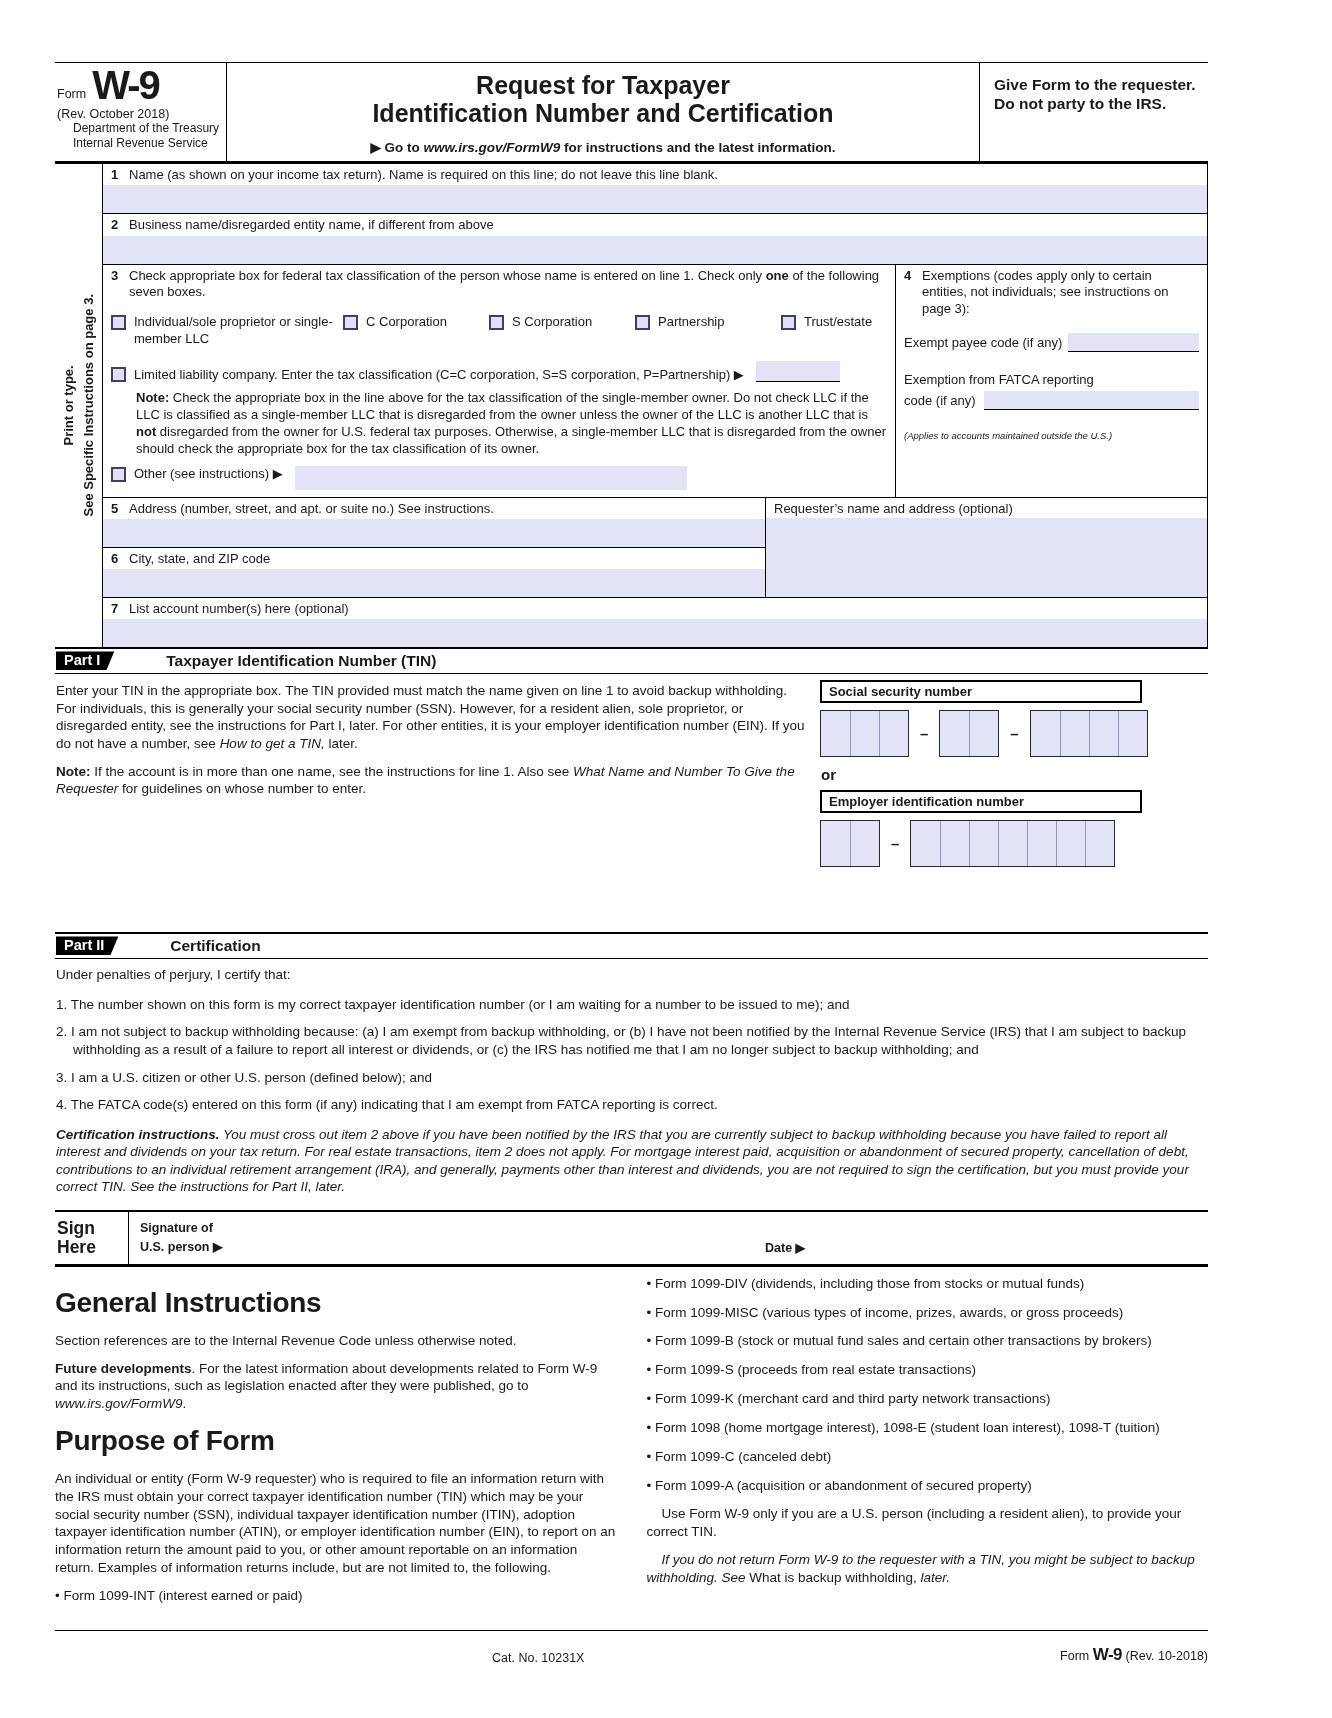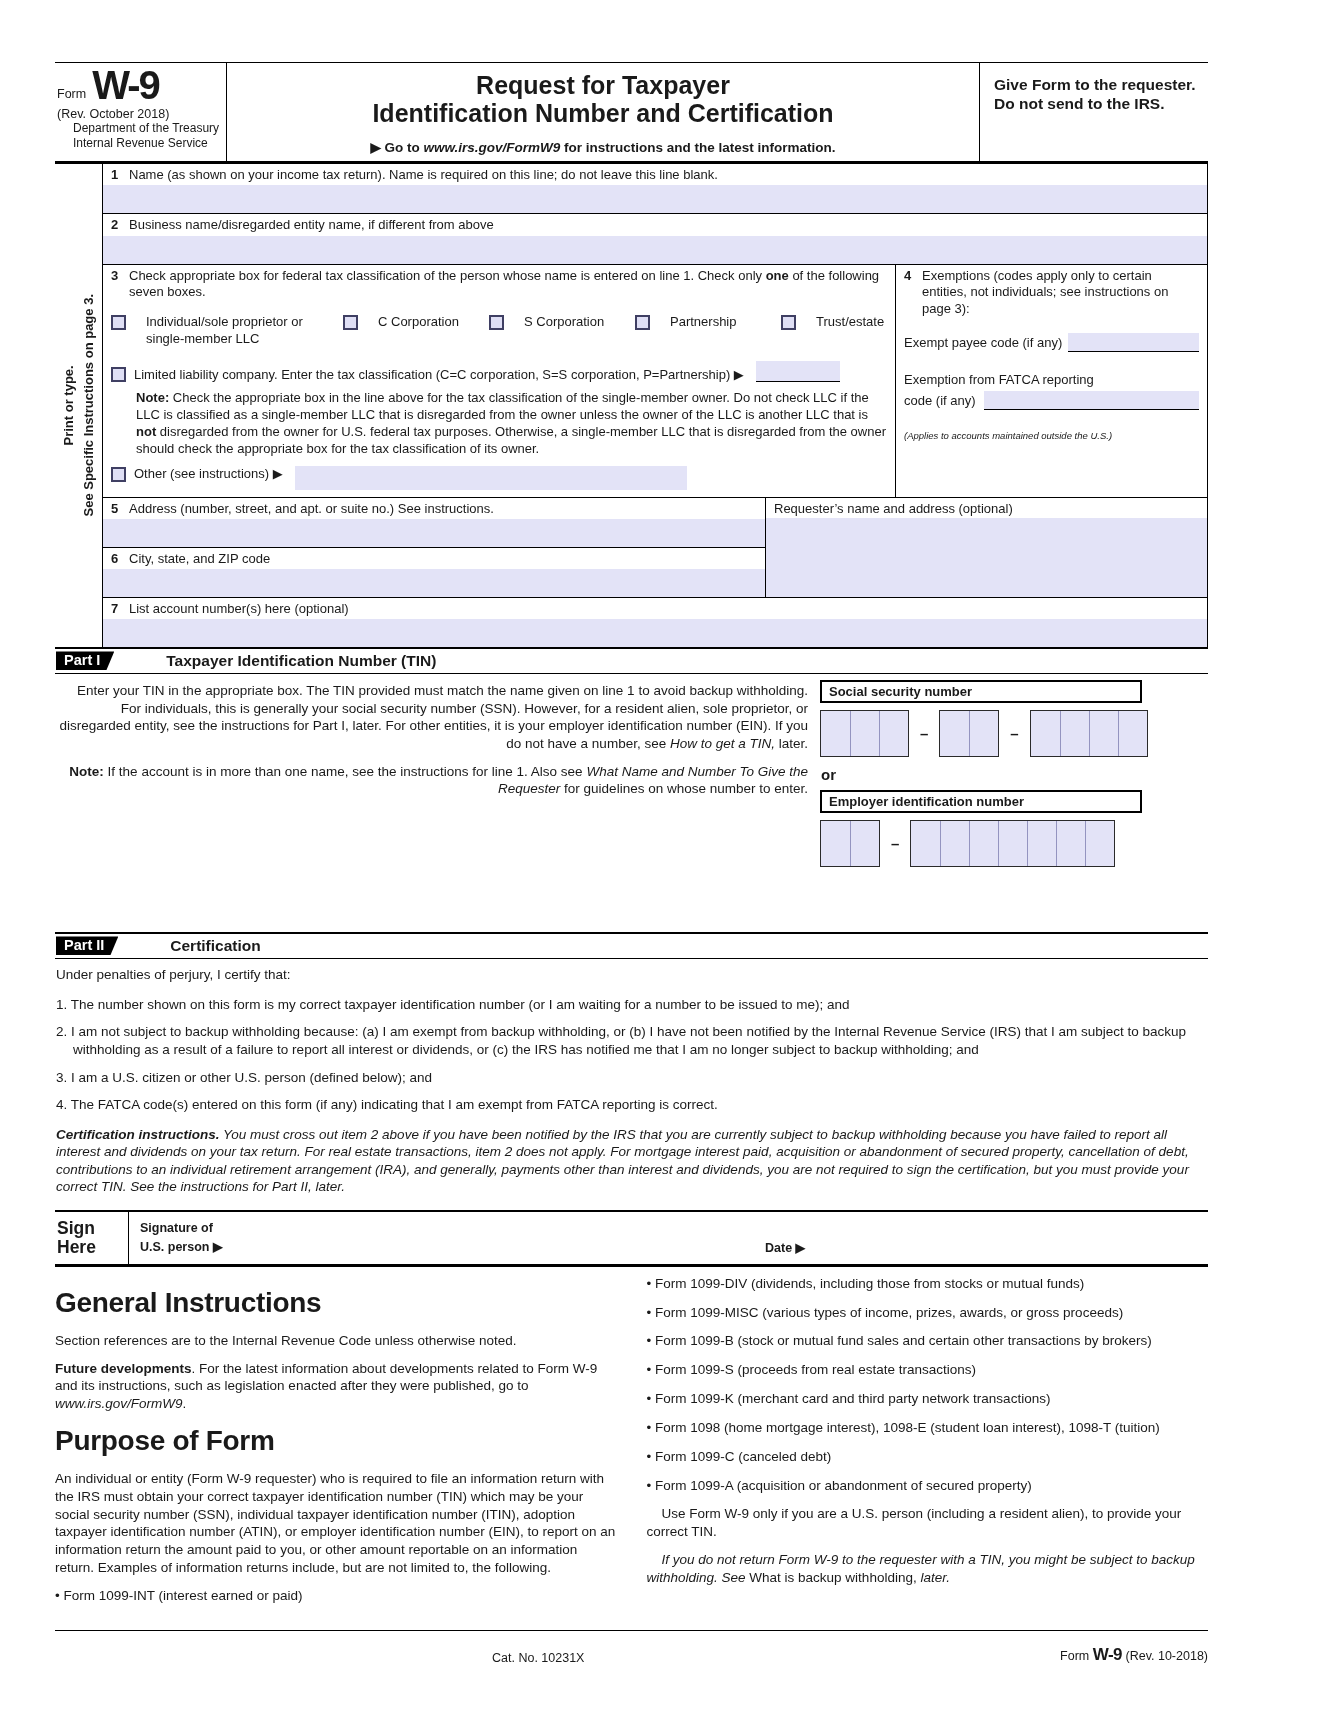--- a/index.html
+++ b/index.html
@@ -28,21 +28,21 @@
   .fields { flex:1; border-left:1px solid #000; border-right:1px solid #000; }
   .frow { border-bottom:1px solid #000; }
   .flabel { display:flex; font-size:13px; padding:3px 6px 2px 8px; line-height:1.25; }
   .flabel .num { font-weight:bold; width:18px; flex:none; }
   .finput { height:28px; background:#e3e3f7; }
   .row34 { display:flex; border-bottom:1px solid #000; }
   .col3 { flex:1; padding:3px 8px 7px 8px; }
   .lbl3 { display:flex; font-size:13px; line-height:1.3; }
   .lbl3 .num { font-weight:bold; width:18px; flex:none; }
   .cbrow { display:flex; margin-top:13px; font-size:13px; }
-  .cbitem { display:flex; gap:20px; line-height:1.3; }
+  .cbitem { display:flex; gap:8px; line-height:1.3; }
   .cb { width:15px; height:15px; background:#dfdff5; border:2px solid #3f3f63; flex:none; margin-top:1px; }
   .w1{width:232px;} .w2{width:146px;} .w3{width:146px;} .w4{width:146px;}
   .llcrow { display:flex; gap:8px; margin-top:13px; font-size:13px; align-items:flex-end; }
   .llcinput { width:84px; height:21px; background:#e3e3f7; border-bottom:1px solid #000; margin-left:4px; }
   .note3 { font-size:13px; line-height:1.3; margin-top:8px; padding-left:25px; }
   .otherrow { display:flex; gap:8px; margin-top:8px; font-size:13px; align-items:flex-start; }
   .otherinput { width:392px; height:24px; background:#e3e3f7; margin-left:4px; }
   .col4 { width:312px; border-left:1px solid #000; padding:3px 8px 4px 8px; font-size:13px; line-height:1.3; }
   .lbl4 { display:flex; }
   .lbl4 .num { font-weight:bold; width:18px; flex:none; }
@@ -61,21 +61,21 @@
 
   
   .partbar { display:flex; align-items:center; border-top:2px solid #000; border-bottom:1.5px solid #000; padding:2px 0 3px 0; }
   .badge { background:#000; color:#fff; font-weight:bold; font-size:14.5px; padding:1px 14px 2px 8px; margin-left:1px;
            clip-path:polygon(0 0, 100% 0, calc(100% - 8px) 100%, 0 100%); }
   .ptitle { font-weight:bold; font-size:15.5px; margin-left:52px; }
 
   
   .p1body { display:flex; padding:6px 0 8px 0; min-height:258px; }
   .p1text { flex:1; font-size:13.5px; line-height:1.3; padding:2px 12px 0 1px; }
-  .p1text p { margin:0 0 10px 0;text-align:right; }
+  .p1text p { margin:0 0 10px 0; }
   .it { font-style:italic; }
   .bd { font-weight:bold; }
   .p1tin { width:388px; padding-top:0; }
   .tinbox { border:2px solid #000; font-weight:bold; font-size:13px; padding:2px 7px; width:322px; }
   .dgrow { display:flex; align-items:center; margin-top:7px; }
   .dgroup { display:flex; border:1.5px solid #2a2a2a; }
   .dcell { width:29px; height:45px; background:#e3e3f7; border-left:1px solid #9494c0; }
   .dcell:first-child { border-left:none; }
   .dash { font-weight:bold; margin:0 11px; font-size:15px; }
   .or { font-weight:bold; font-size:15px; margin:9px 0 7px 1px; }
@@ -126,21 +126,21 @@
       </div>
       <div class="hdr-center">
         <div class="title">
           <div>Request for Taxpayer</div>
           <div>Identification Number and Certification</div>
         </div>
         <div class="goto">
           <span>▶ Go to </span><span class="bi">www.irs.gov/FormW9</span><span> for instructions and the latest information.</span>
         </div>
       </div>
-      <div class="hdr-right">Give Form to the requester. Do not send to the IRS.</div>
+      <div class="hdr-right">Give Form to the requester. Do not party to the IRS.</div>
     </div>
 
     <div class="upper">
       <div class="strip">
         <div class="striptext">
           <div>Print or type.</div>
           <div>See Specific Instructions on page 3.</div>
         </div>
       </div>
       <div class="fields">

